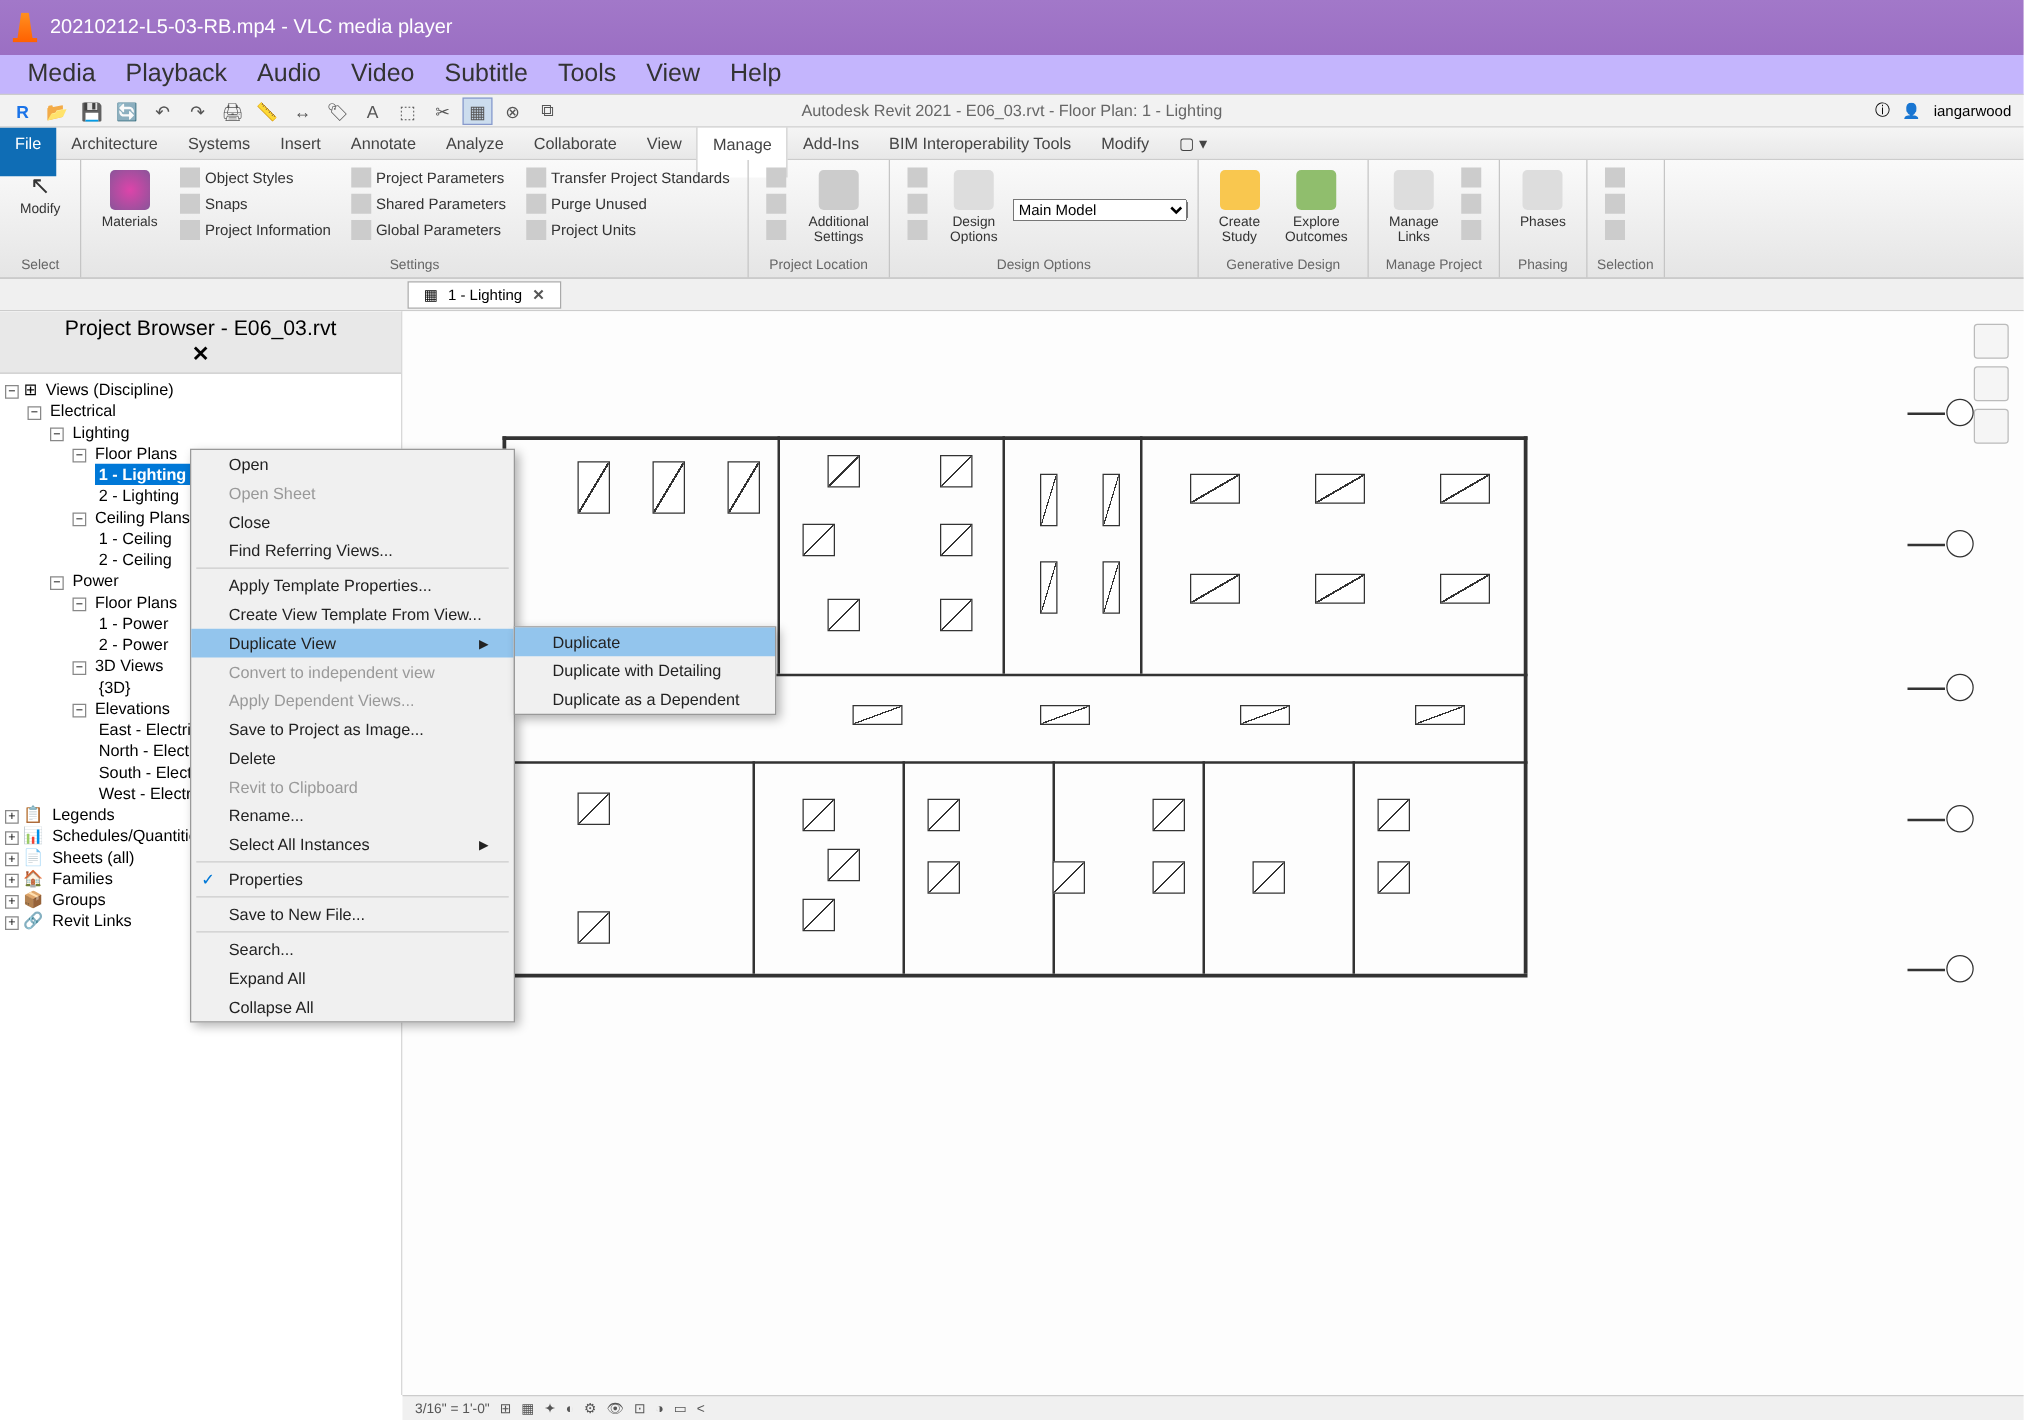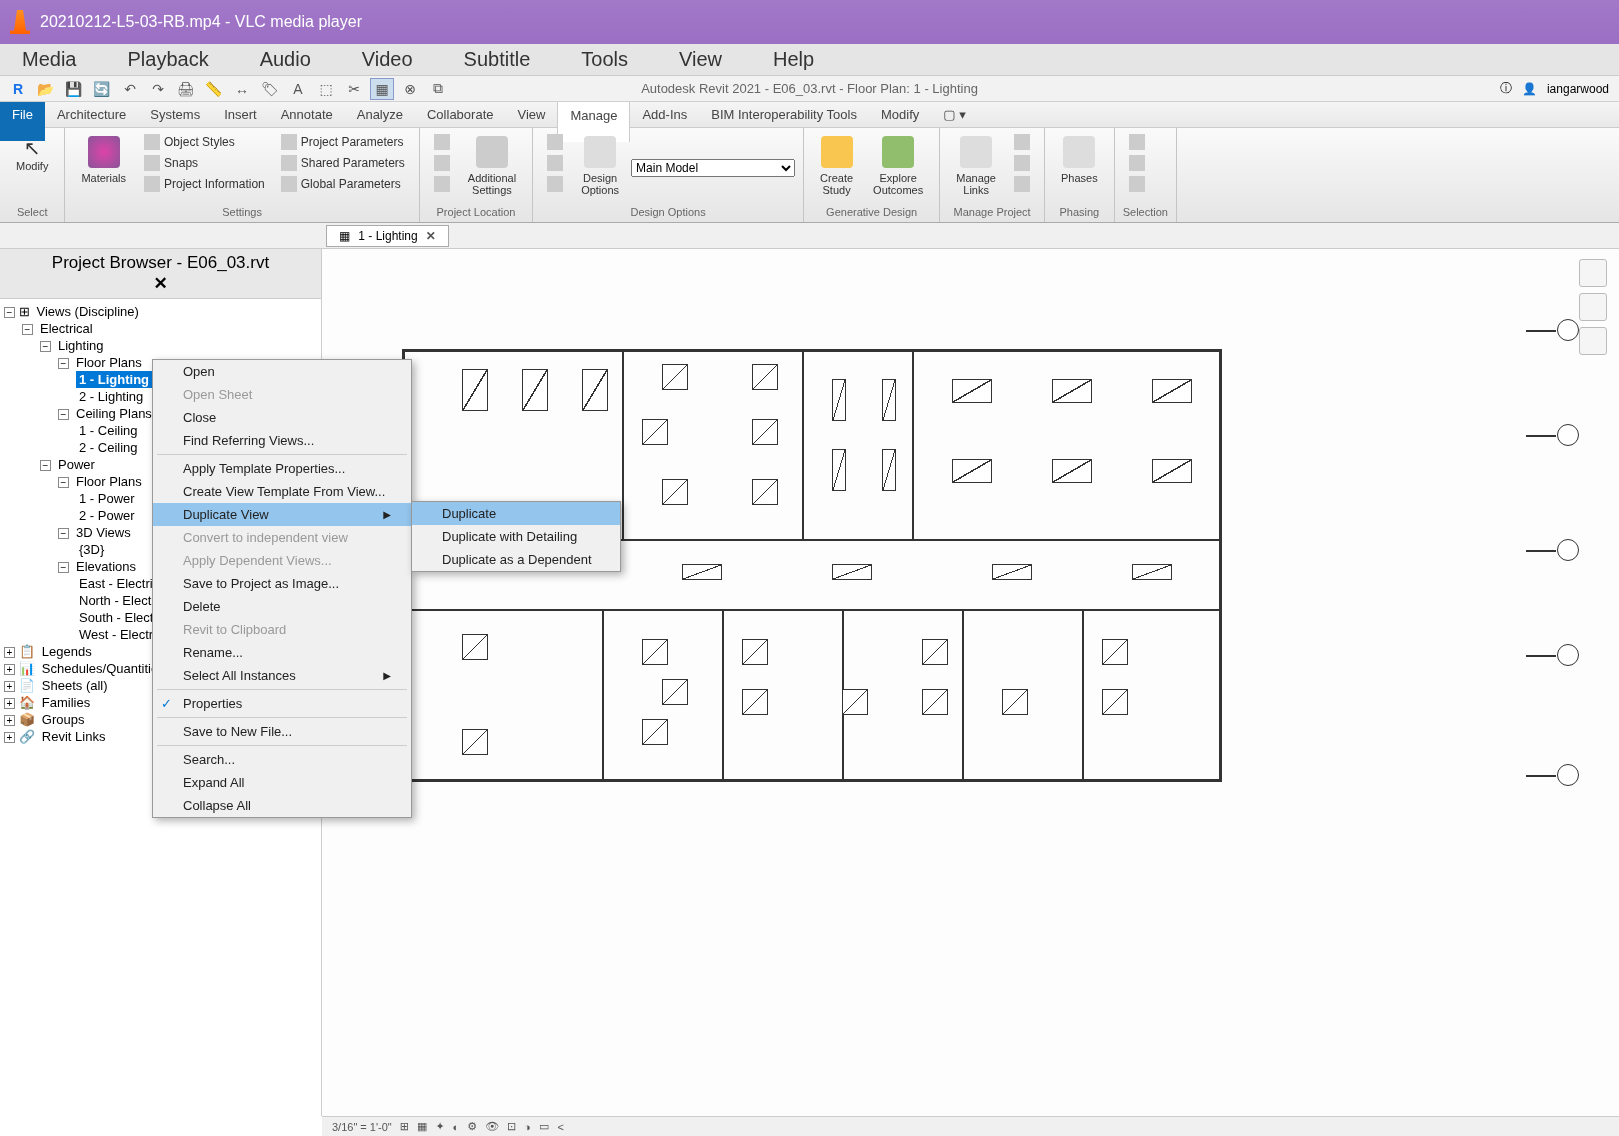--- a/index.html
+++ b/index.html
@@ -4,21 +4,21 @@
 <style>
 * { margin: 0; padding: 0; box-sizing: border-box; font-family: 'Segoe UI', Tahoma, sans-serif; }
 body { background: #fff; overflow: hidden; width: 1619px; height: 1136px; position: relative; }
 
 
 .vlc-titlebar { background: linear-gradient(#a278c9, #9b6fc3); height: 44px; display: flex; align-items: center; padding: 0 10px; color: #fff; }
 .vlc-cone { width: 20px; height: 24px; background: linear-gradient(#ff9020, #ff6000); clip-path: polygon(35% 0, 65% 0, 80% 85%, 100% 85%, 100% 100%, 0 100%, 0 85%, 20% 85%); margin-right: 10px; }
 .vlc-title { font-size: 16px; font-weight: 400; }
 
 
-.vlc-menubar { background: #e5e5e5; height: 32px; display: flex; align-items: center; padding: 0 10px; border-bottom: 1px solid #ccc; gap: 27px; }
+.vlc-menubar { background: #c4b5fd; height: 32px; display: flex; align-items: center; padding: 0 10px; border-bottom: 1px solid #ccc; }
 .vlc-menu-item { padding: 4px 12px; font-size: 20px; color: #333; cursor: pointer; }
 
 
 .revit-qat { background: #f2f2f2; height: 26px; display: flex; align-items: center; padding: 0 4px; border-bottom: 1px solid #d0d0d0; position: relative; }
 .qat-btn { width: 24px; height: 22px; display: flex; align-items: center; justify-content: center; margin: 0 2px; cursor: pointer; font-size: 14px; color: #555; }
 .qat-title { position: absolute; left: 50%; transform: translateX(-50%); font-size: 13px; color: #666; }
 .qat-user { position: absolute; right: 10px; display: flex; align-items: center; gap: 10px; font-size: 12px; }
 
 
 .ribbon-tabs { background: linear-gradient(#f5f5f5, #e8e8e8); height: 26px; display: flex; align-items: center; border-bottom: 1px solid #ccc; }
@@ -182,20 +182,34 @@
           </div>
         <div class="small-btn">
             <div class="small-btn-icon"></div>
             <span>Shared Parameters</span>
           </div>
         <div class="small-btn">
             <div class="small-btn-icon"></div>
             <span>Global Parameters</span>
           </div>
       </div>
+      <div class="small-btn-col">
+        <div class="small-btn">
+            <div class="small-btn-icon"></div>
+            <span>Transfer Project Standards</span>
+          </div>
+        <div class="small-btn">
+            <div class="small-btn-icon"></div>
+            <span>Purge Unused</span>
+          </div>
+        <div class="small-btn">
+            <div class="small-btn-icon"></div>
+            <span>Project Units</span>
+          </div>
+      </div>
     </div>
     <div class="panel-label">Settings</div>
   </div>
   <div class="panel-group">
     <div class="panel-content">
       <div class="small-btn-col">
         <div class="small-btn">
             <div class="small-btn-icon"></div>
           </div>
         <div class="small-btn">
@@ -224,21 +238,21 @@
           </div>
         <div class="small-btn">
             <div class="small-btn-icon"></div>
           </div>
       </div>
       <div class="big-btn">
         <div class="big-btn-icon"></div>
         <span style="white-space:pre-line">Design
 Options</span>
       </div>
-      <select style="align-self:center;width:164px;font-size:12px">
+      <select style="align-self:center;width:140px;font-size:12px">
         <option>Main Model</option>
       </select>
     </div>
     <div class="panel-label">Design Options</div>
   </div>
   <div class="panel-group">
     <div class="panel-content">
       <div class="big-btn">
         <div class="big-btn-icon" style="background:#f9c74f"></div>
         <span style="white-space:pre-line">Create

